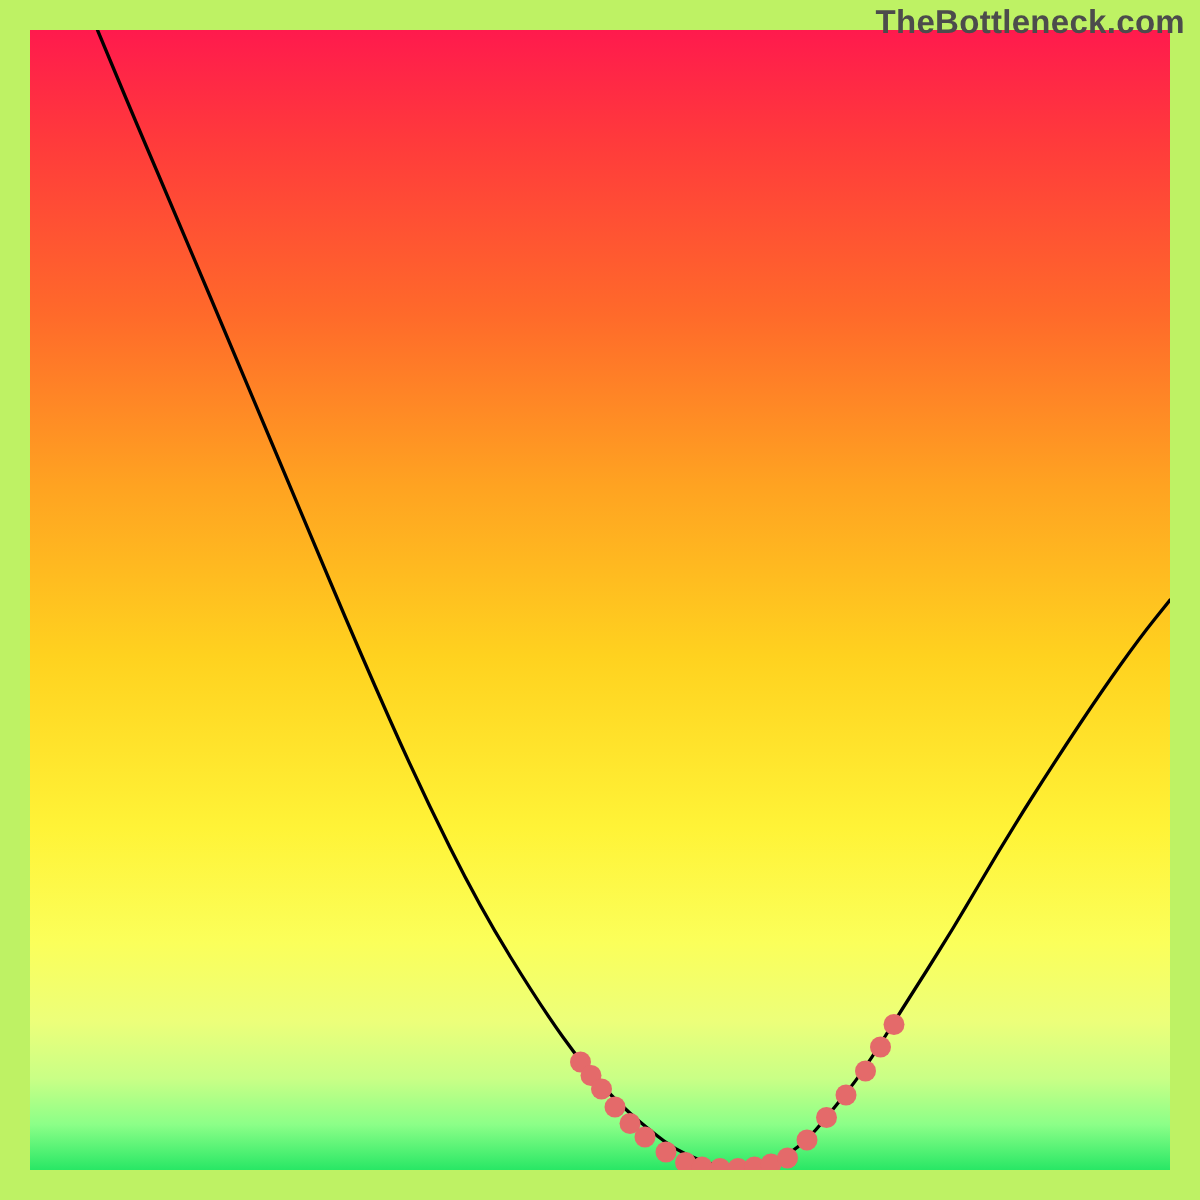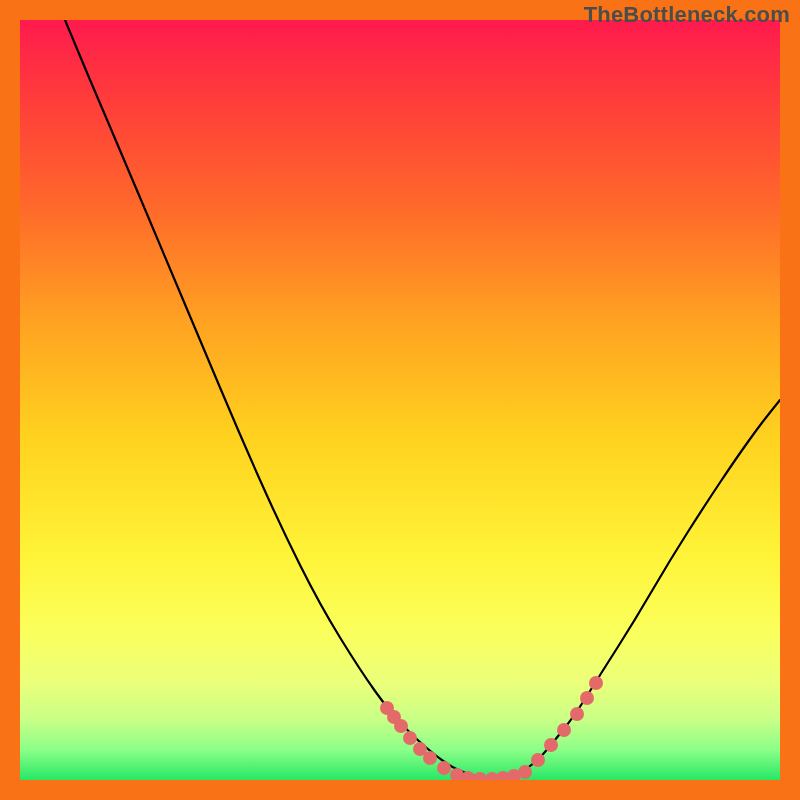--- a/index.html
+++ b/index.html
@@ -7,21 +7,21 @@
     padding: 0;
     width: 800px;
     height: 800px;
     background: #000000;
     overflow: hidden;
   }
   .container {
     position: relative;
     width: 800px;
     height: 800px;
-    background: #f97316;
+    background: #bef264;
   }
   .panel {
     position: absolute;
     left: 20px;
     top: 20px;
     width: 760px;
     height: 760px;
     background: linear-gradient(to bottom,
       #ff1a4d 0%,
       #ff3b3b 10%,

